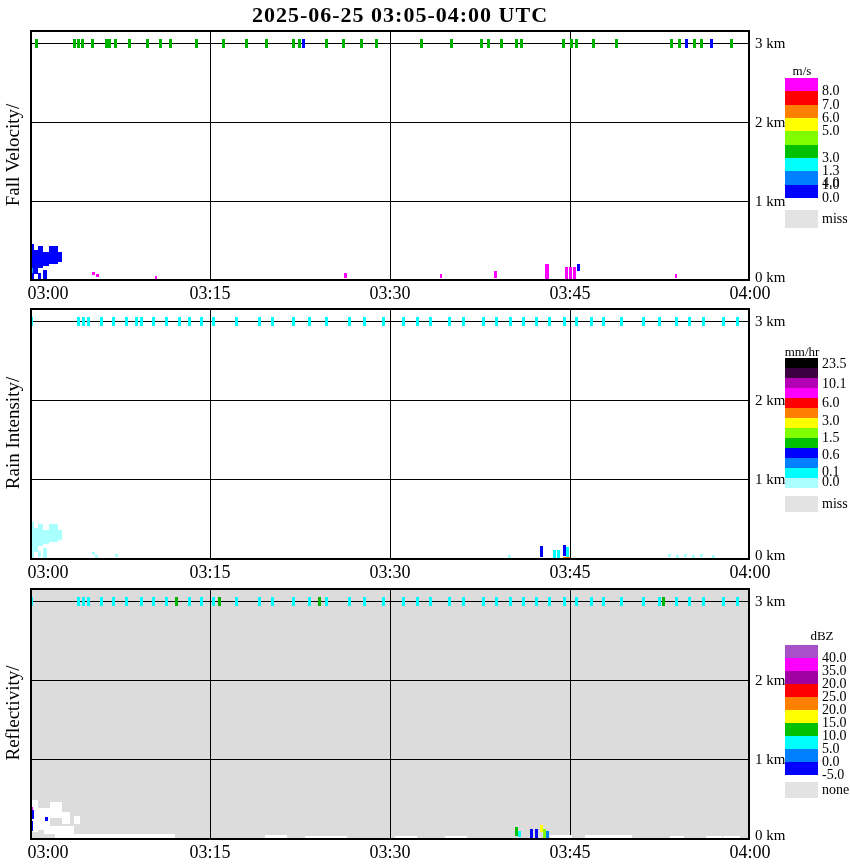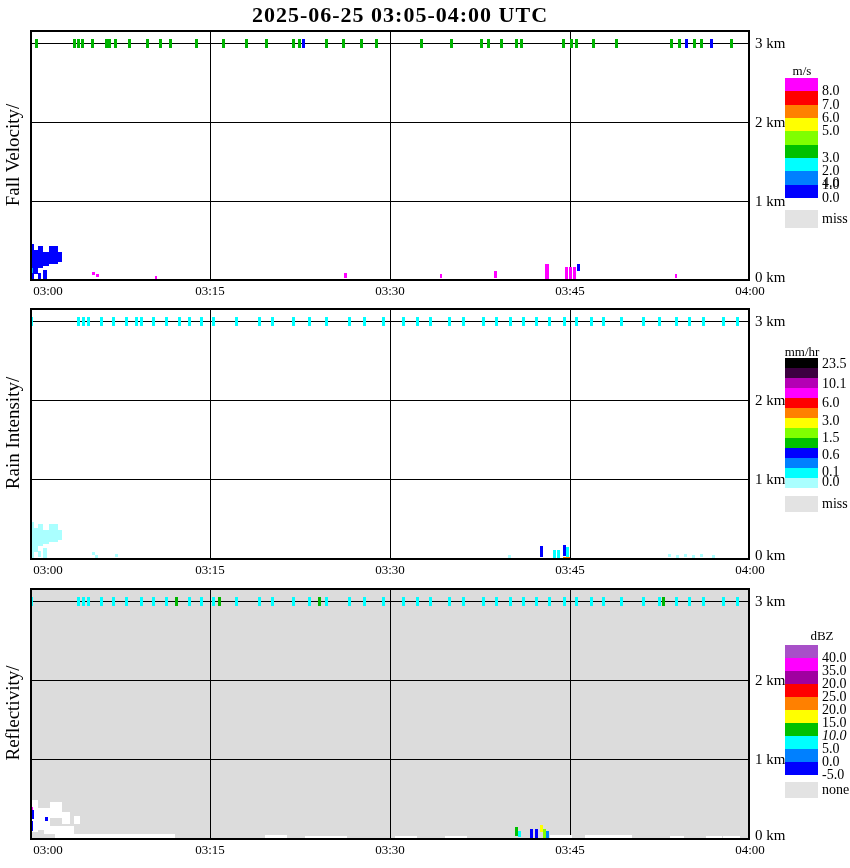--- a/index.html
+++ b/index.html
@@ -4,21 +4,21 @@
 <style>
   html,body{margin:0;padding:0;background:#fff;}
   #canvas{position:relative;width:850px;height:868px;background:#ffffff;
           font-family:"Liberation Serif",serif;color:#000;overflow:hidden;}
   #title{position:absolute;top:2px;left:30px;width:740px;text-align:center;
          font-size:22px;font-weight:bold;letter-spacing:1px;}
   .plot{position:absolute;left:30px;width:720px;border:2px solid #000;
         box-sizing:border-box;overflow:hidden;}
   .gridline{position:absolute;background:#000;}
   .mark{position:absolute;}
-  .xlab{position:absolute;font-size:13px;transform:translateX(-50%);white-space:nowrap;}
+  .xlab{position:absolute;font-size:18px;transform:translateX(-50%);white-space:nowrap;}
   .ylab{position:absolute;left:755px;font-size:15px;transform:translateY(-50%);white-space:nowrap;}
   .axlabel{position:absolute;font-size:19px;transform:rotate(-90deg);
            transform-origin:center center;white-space:nowrap;}
   .cb-title{position:absolute;width:64px;text-align:center;font-size:13px;}
   .cb-bar{position:absolute;width:33px;}
   .cb-block{width:33px;}
   .cb-lab{position:absolute;font-size:14px;transform:translateY(-50%);white-space:nowrap;}
   .cb-extra{position:absolute;width:33px;}
 </style>
 </head>
@@ -120,21 +120,21 @@
         <div class="cb-block" style="height: 13.33px; background: rgb(0, 255, 255);"></div>
         <div class="cb-block" style="height: 13.33px; background: rgb(0, 128, 255);"></div>
         <div class="cb-block" style="height: 13.33px; background: rgb(0, 0, 255);"></div>
       </div>
       <div class="cb-lab" style="left: 822px; top: 91px;">8.0</div>
       <div class="cb-lab" style="left: 822px; top: 105px;">7.0</div>
       <div class="cb-lab" style="left: 822px; top: 118px;">6.0</div>
       <div class="cb-lab" style="left: 822px; top: 131px;">5.0</div>
       <div class="cb-lab" style="left: 822px; top: 145px; margin-top: 38px;">4.0</div>
       <div class="cb-lab" style="left: 822px; top: 158px;">3.0</div>
-      <div class="cb-lab" style="left: 822px; top: 171px;">2.0</div>
+      <div class="cb-lab" style="left: 822px; top: 171px;">1.3</div>
       <div class="cb-lab" style="left: 822px; top: 185px;">1.0</div>
       <div class="cb-lab" style="left: 822px; top: 198px;">0.0</div>
       <div class="cb-extra" style="left: 785px; top: 210px; height: 18px; background: rgb(227, 227, 227);"></div>
       <div class="cb-lab" style="left: 822px; top: 219px;">miss</div>
       <div class="plot" style="top: 308px; height: 252px; background: rgb(255, 255, 255);">
         <div class="gridline" style="left: 0px; right: 0px; top: 11px; height: 1px;"></div>
         <div class="gridline" style="left: 0px; right: 0px; top: 90px; height: 1px;"></div>
         <div class="gridline" style="left: 0px; right: 0px; top: 169px; height: 1px;"></div>
         <div class="gridline" style="top: 0px; bottom: 0px; left: 178px; width: 1px;"></div>
         <div class="gridline" style="top: 0px; bottom: 0px; left: 358px; width: 1px;"></div>
@@ -353,20 +353,20 @@
         <div class="cb-block" style="height: 13px; background: rgb(0, 255, 255);"></div>
         <div class="cb-block" style="height: 13px; background: rgb(0, 128, 255);"></div>
         <div class="cb-block" style="height: 13px; background: rgb(0, 0, 255);"></div>
       </div>
       <div class="cb-lab" style="left: 822px; top: 658px;">40.0</div>
       <div class="cb-lab" style="left: 822px; top: 671px;">35.0</div>
       <div class="cb-lab" style="left: 822px; top: 684px;">20.0</div>
       <div class="cb-lab" style="left: 822px; top: 697px;">25.0</div>
       <div class="cb-lab" style="left: 822px; top: 710px;">20.0</div>
       <div class="cb-lab" style="left: 822px; top: 723px;">15.0</div>
-      <div class="cb-lab" style="left: 822px; top: 736px; font-style: italic;">10.0</div>
+      <div class="cb-lab" style="left: 822px; top: 736px;">10.0</div>
       <div class="cb-lab" style="left: 822px; top: 749px;">5.0</div>
       <div class="cb-lab" style="left: 822px; top: 762px;">0.0</div>
       <div class="cb-lab" style="left: 822px; top: 775px;">-5.0</div>
       <div class="cb-extra" style="left: 785px; top: 782px; height: 16px; background: rgb(227, 227, 227);"></div>
       <div class="cb-lab" style="left: 822px; top: 790px;">none</div>
     </div>
 </div>
 
 </body></html>

